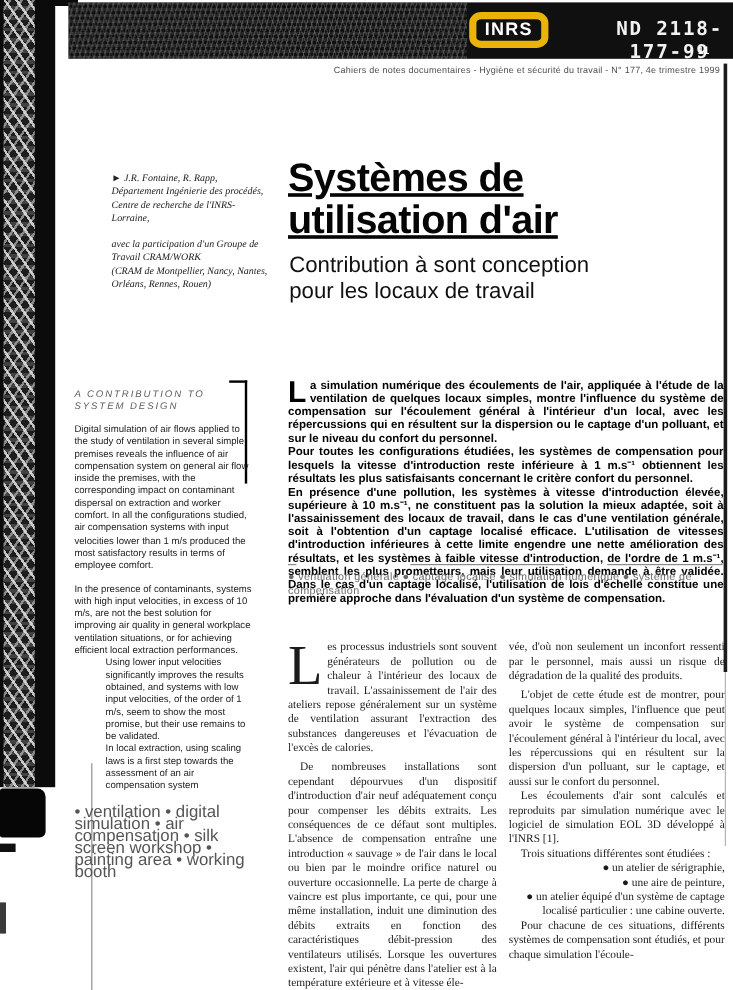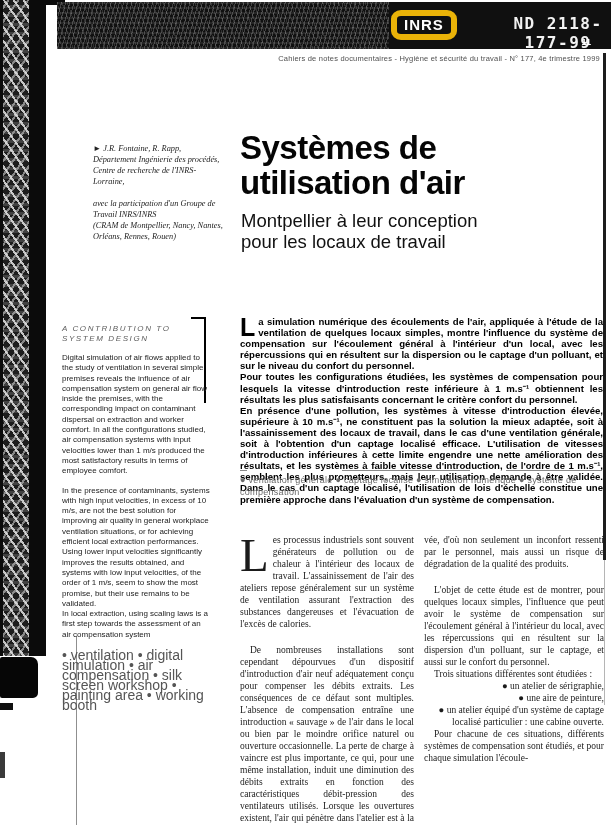--- a/index.html
+++ b/index.html
@@ -36,34 +36,34 @@
   .journal-line{position:absolute;left:200px;top:54px;width:400px;text-align:right;
         font-size:7.5px;color:#4f4f4f;letter-spacing:.2px;}
 
   
   .byline{position:absolute;left:93px;top:143px;width:132px;
         font-family:"Liberation Serif",serif;font-style:italic;font-size:8.3px;line-height:11px;color:#222;}
   .byline .gap{height:11px;}
 
   
   .title{position:absolute;left:240px;top:130px;width:370px;margin:0;
-        font-size:33px;line-height:35px;font-weight:bold;letter-spacing:-.5px;color:#050505;}
+        font-size:33px;line-height:35px;font-weight:bold;letter-spacing:-.5px;color:#050505;text-decoration:underline;}
   .title span{display:block;}
   .subtitle{position:absolute;left:241px;top:210px;width:370px;margin:0;
         font-size:18.5px;line-height:21px;font-weight:normal;color:#111;}
   .subtitle span{display:block;}
 
   
   .bracket-h{position:absolute;left:191px;top:317px;width:15px;height:2px;background:#000;}
   .bracket-v{position:absolute;left:204px;top:317px;width:2px;height:86px;background:#000;}
   .sidebar{position:absolute;left:62px;top:321px;width:148px;}
   .sb-head{font-size:9px;line-height:11px;font-weight:bold;letter-spacing:.6px;color:#0d0d0d;}
   .sb-sub{font-size:8px;line-height:10px;font-style:italic;letter-spacing:1.6px;color:#5e5e5e;margin-top:3px;}
   .sb-p{margin:9px 0 0 0;font-size:8px;line-height:10.3px;color:#222;}
-  .sb-p + .sb-p.cont{margin-top:0;}
+  .sb-p + .sb-p.cont{margin-top:0;margin-left:26px;}
   .sb-kw{margin:10px 0 0 0;font-size:14px;line-height:10px;color:#555;}
 
   
   .fr-abstract{position:absolute;left:240px;top:316px;width:363px;
         font-weight:bold;font-size:9.6px;line-height:11.1px;text-align:justify;color:#000;}
   .fr-abstract p{margin:0;}
   .fr-drop{float:left;font-size:25px;line-height:20px;font-weight:bold;margin:1px 3px 0 0;}
   .kw-rule{position:absolute;height:1px;background:#8a8a8a;top:470px;}
   .kw-rule.r1{left:240px;width:7px;}
   .kw-rule.r2{left:342px;width:128px;}
@@ -71,21 +71,21 @@
   .fr-keywords{position:absolute;left:240px;top:474px;width:363px;
         font-size:9px;line-height:12px;color:#6b6b6b;letter-spacing:.3px;}
 
   
   .col{position:absolute;top:534px;height:291px;overflow:hidden;
         font-family:"Liberation Serif",serif;font-size:9.5px;line-height:12px;
         text-align:justify;color:#1b1b1b;}
   .col-left{left:240px;width:174px;}
   .col-right{left:424px;width:180px;}
   .col p{margin:0 0 0 0;}
-  .col p.spaced{margin-top:14px;}
+  .col p.spaced{margin-top:4px;}
   .col p.indent{text-indent:10px;}
   .body-drop{float:left;font-size:47px;line-height:38px;font-weight:normal;margin:2px 4px 0 0;
         font-family:"Liberation Serif",serif;}
   .bullet{margin:0;padding-left:10px;text-indent:-10px;text-align:right;}
 </style>
 </head>
 <body>
 
 <div id="page">
 
@@ -107,31 +107,31 @@
     <span class="pagenum">11</span>
   </div>
   <div class="journal-line">Cahiers de notes documentaires - Hygiène et sécurité du travail - N° 177, 4e trimestre 1999</div>
 
   <div class="byline">
     <div>► J.R. Fontaine, R. Rapp,</div>
     <div>Département Ingénierie des procédés,</div>
     <div>Centre de recherche de l'INRS-Lorraine,</div>
     <div class="gap"></div>
     <div>avec la participation d'un Groupe de</div>
-    <div>Travail INRS/INRS</div>
+    <div>Travail CRAM/WORK</div>
     <div>(CRAM de Montpellier, Nancy, Nantes,</div>
     <div>Orléans, Rennes, Rouen)</div>
   </div>
 
   <h1 class="title">
     <span>Systèmes de</span>
     <span>utilisation d'air</span>
   </h1>
   <h2 class="subtitle">
-    <span>Montpellier à leur conception</span>
+    <span>Contribution à sont conception</span>
     <span>pour les locaux de travail</span>
   </h2>
 
   <div class="bracket-h"></div>
   <div class="bracket-v"></div>
   <div class="sidebar">
     <div class="sb-sub">A CONTRIBUTION TO SYSTEM DESIGN</div>
     <p class="sb-p">Digital simulation of air flows applied to the study of ventilation in several simple premises reveals the influence of air compensation system on general air flow inside the premises, with the corresponding impact on contaminant dispersal on extraction and worker comfort. In all the configurations studied, air compensation systems with input velocities lower than 1 m/s produced the most satisfactory results in terms of employee comfort.</p>
     <p class="sb-p">In the presence of contaminants, systems with high input velocities, in excess of 10 m/s, are not the best solution for improving air quality in general workplace ventilation situations, or for achieving efficient local extraction performances.</p>
     <p class="sb-p cont">Using lower input velocities significantly improves the results obtained, and systems with low input velocities, of the order of 1 m/s, seem to show the most promise, but their use remains to be validated.</p>
@@ -149,20 +149,21 @@
   <div class="kw-rule r3"></div>
   <div class="fr-keywords">● ventilation générale ● captage localisé ● simulation numérique ● système de compensation</div>
 
   <div class="col col-left">
     <p><span class="body-drop">L</span><span>es processus industriels sont souvent générateurs de pollution ou de chaleur à l'intérieur des locaux de travail. L'assainissement de l'air des ateliers repose généralement sur un système de ventilation assurant l'extraction des substances dangereuses et l'évacuation de l'excès de calories.</span></p>
     <p class="spaced indent">De nombreuses installations sont cependant dépourvues d'un dispositif d'introduction d'air neuf adéquatement conçu pour compenser les débits extraits. Les conséquences de ce défaut sont multiples. L'absence de compensation entraîne une introduction « sauvage » de l'air dans le local ou bien par le moindre orifice naturel ou ouverture occasionnelle. La perte de charge à vaincre est plus importante, ce qui, pour une même installation, induit une diminution des débits extraits en fonction des caractéristiques débit-pression des ventilateurs utilisés. Lorsque les ouvertures existent, l'air qui pénètre dans l'atelier est à la température extérieure et à vitesse éle-</p>
   </div>
   <div class="col col-right">
     <p>vée, d'où non seulement un inconfort ressenti par le personnel, mais aussi un risque de dégradation de la qualité des produits.</p>
     <p class="spaced indent">L'objet de cette étude est de montrer, pour quelques locaux simples, l'influence que peut avoir le système de compensation sur l'écoulement général à l'intérieur du local, avec les répercussions qui en résultent sur la dispersion d'un polluant, sur le captage, et aussi sur le confort du personnel.</p>
+    <p class="indent">Les écoulements d'air sont calculés et reproduits par simulation numérique avec le logiciel de simulation EOL 3D développé à l'INRS [1].</p>
     <p class="indent">Trois situations différentes sont étudiées :</p>
     <p class="bullet">● un atelier de sérigraphie,</p>
     <p class="bullet">● une aire de peinture,</p>
     <p class="bullet">● un atelier équipé d'un système de captage localisé particulier : une cabine ouverte.</p>
     <p class="indent">Pour chacune de ces situations, différents systèmes de compensation sont étudiés, et pour chaque simulation l'écoule-</p>
   </div>
 
 </div>
 
 </body></html>

